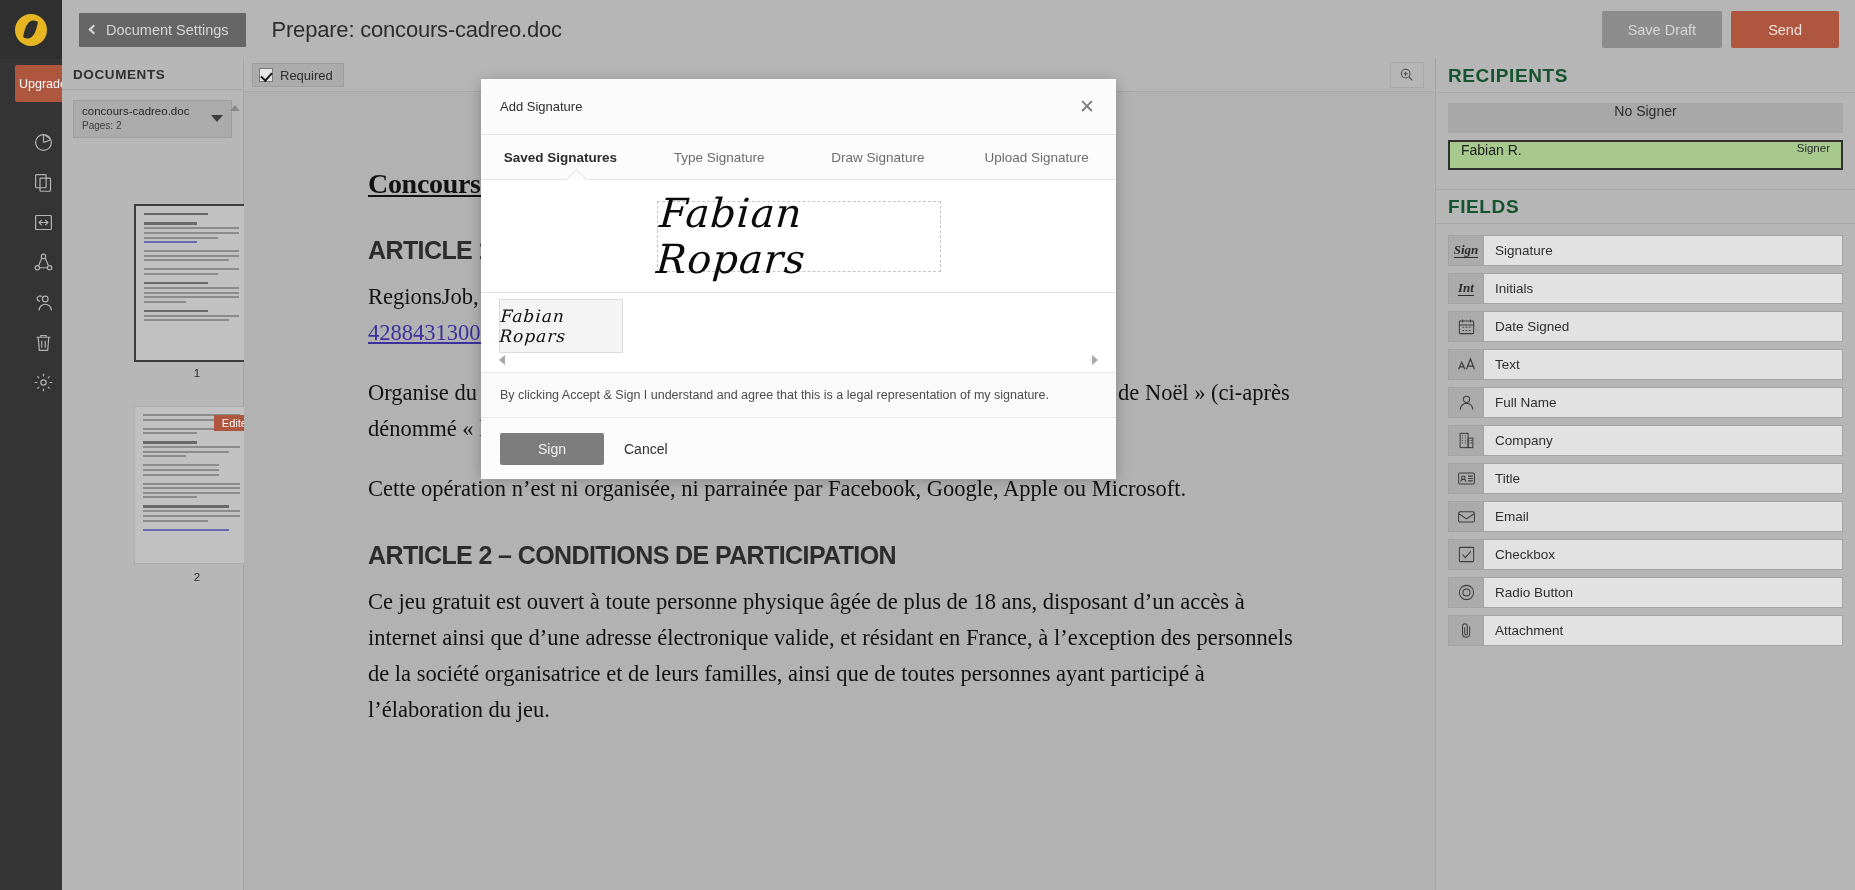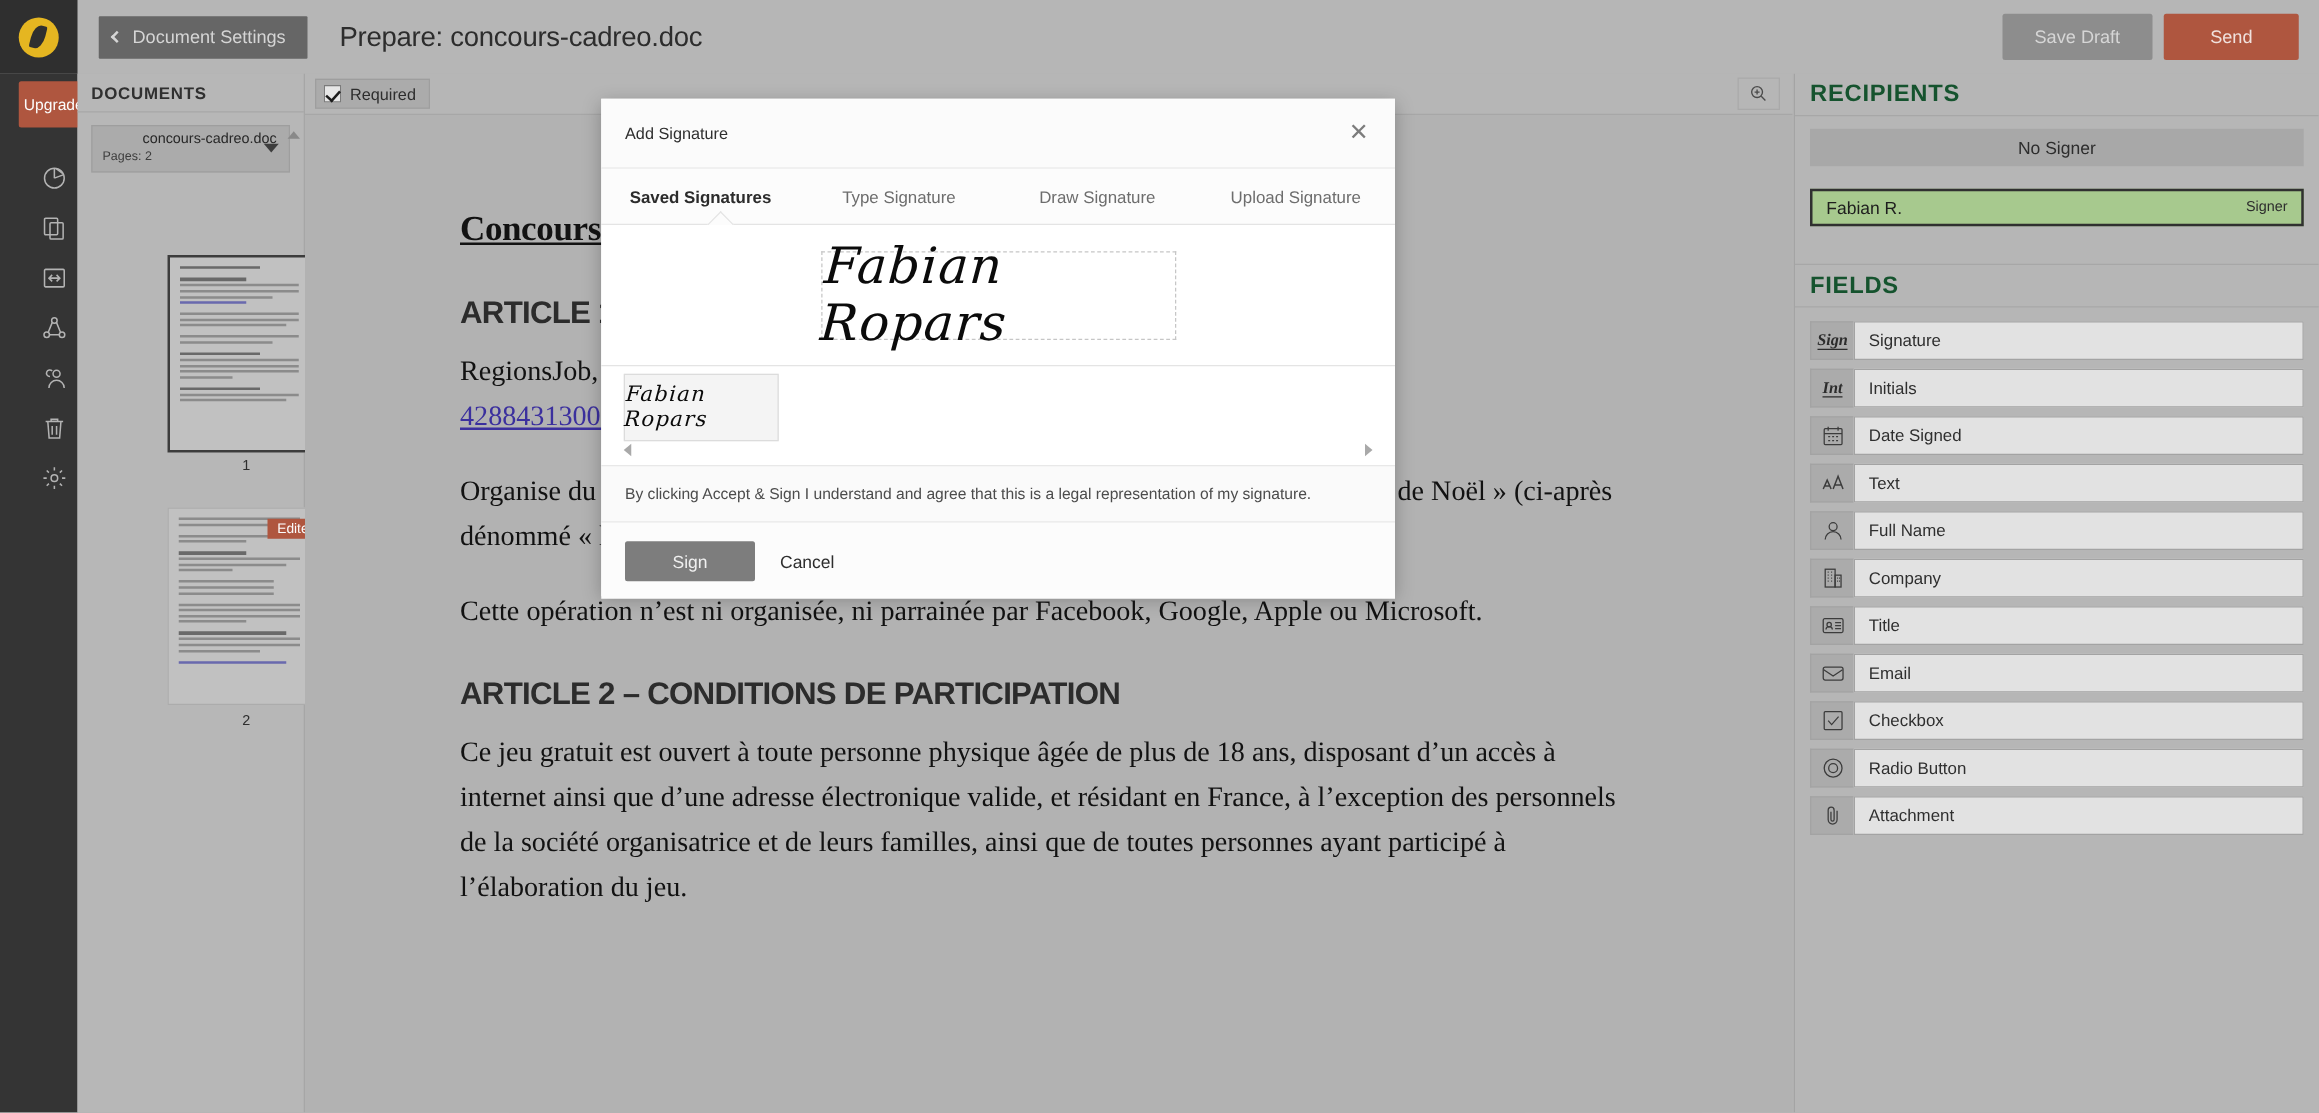--- a/index.html
+++ b/index.html
@@ -86,21 +86,21 @@
   }
   .docs-header {
     height: 31px; display: flex; align-items: center; padding-left: 11px;
     font-size: 13.5px; font-weight: bold; color: #2f2f2f;
     letter-spacing: 0.6px; border-bottom: 1px solid #a9a9a9;
   }
   .doc-select {
     margin: 10px 11px 0 11px; background: #adadad; border: 1px solid #a0a0a0;
     height: 38px; padding: 3px 8px; position: relative; cursor: pointer;
   }
-  .doc-name { font-size: 11.5px; color: #262626; line-height: 15px; margin-left: 32px; }
+  .doc-name { font-size: 11.5px; color: #262626; line-height: 15px; }
   .doc-pages { font-size: 10px; color: #3d3d3d; line-height: 13px; }
   .caret-down {
     position: absolute; right: 8px; top: 14px;
     width: 0; height: 0; border-left: 6px solid transparent;
     border-right: 6px solid transparent; border-top: 7px solid #3d3d3d;
   }
   .scroll-arrow-up {
     position: absolute; right: 3px; top: 46px;
     width: 0; height: 0; border-left: 5px solid transparent;
     border-right: 5px solid transparent; border-bottom: 6px solid #8a8a8a;
@@ -181,22 +181,22 @@
     position: absolute; left: 1435px; top: 59px; width: 420px; height: 831px;
     background: #b8b8b8; border-left: 1px solid #a6a6a6;
   }
   .rp-header {
     height: 34px; display: flex; align-items: center; padding-left: 12px;
     font-size: 19px; font-weight: bold; color: #14532d;
     letter-spacing: 0.6px; border-bottom: 1px solid #a9a9a9;
   }
   .recip-list { padding: 10px 12px 12px 12px; border-bottom: 1px solid #a9a9a9; }
   .recip {
-    height: 30px; display: flex; align-items: center; padding: 0 11px;
-    font-size: 14px; cursor: pointer; margin-bottom: 18px;
+    height: 30px; display: flex; align-items: flex-start; padding: 0 11px;
+    font-size: 14px; cursor: pointer; margin-bottom: 7px;
   }
   .recip.nosigner { background: #aaaaaa; color: #2c2c2c; justify-content: center; }
   .recip.active {
     background: #a9cb8f; border: 2px solid #2f2f2f; color: #1d1d1d;
     justify-content: space-between;
   }
   .recip-role { font-size: 11.5px; color: #2c2c2c; }
   .fields-list { padding: 11px 12px 0 12px; }
   .field-row {
     display: flex; align-items: stretch; height: 31px; margin-bottom: 7px;

